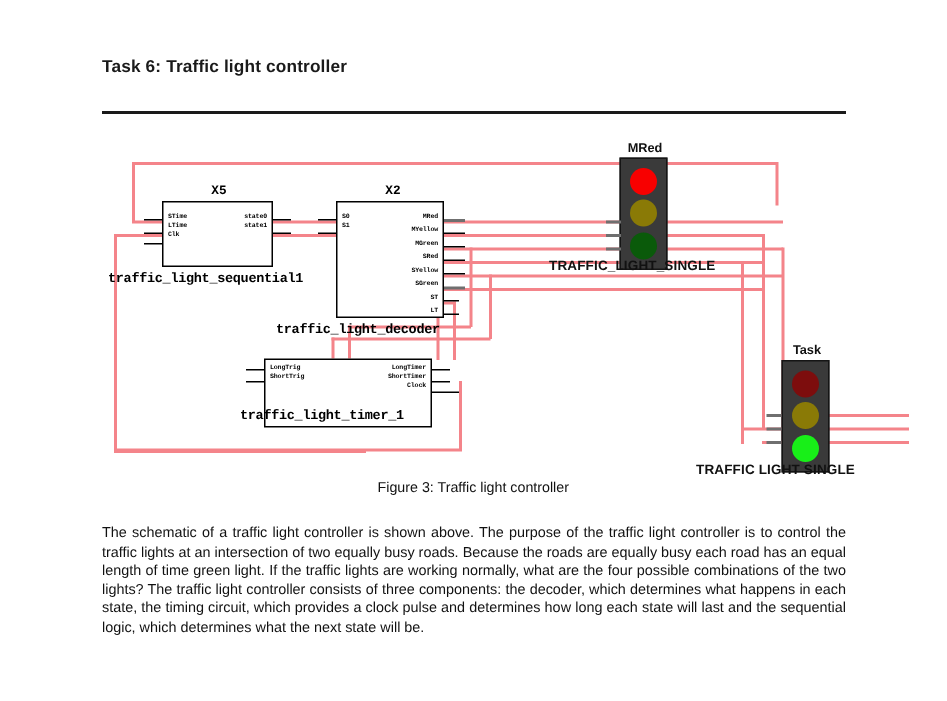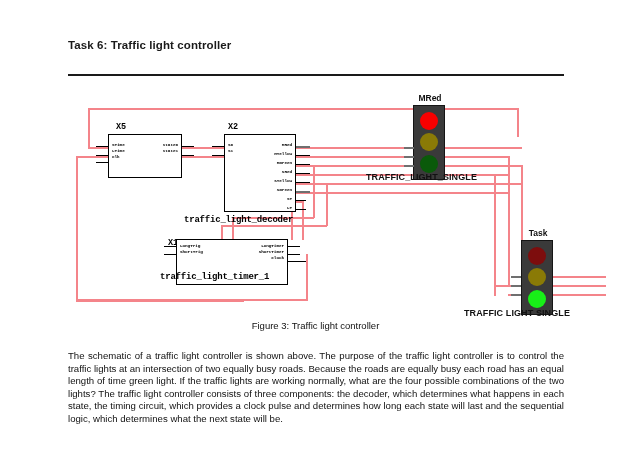--- a/index.html
+++ b/index.html
@@ -50,21 +50,21 @@
     background: #ffffff;
     border: 1.1px solid #000000;
     box-sizing: border-box;
   }
   .blk-ref {
     position: absolute;
     font-family: "Liberation Mono", monospace;
     font-size: 8.5px;
     font-weight: bold;
     color: #000;
-    text-align: left;
+    text-align: center;
     white-space: nowrap;
   }
   .blk-name {
     position: absolute;
     font-family: "Liberation Mono", monospace;
     font-size: 9px;
     font-weight: bold;
     color: #000;
     white-space: nowrap;
     letter-spacing: -.2px;
@@ -219,20 +219,21 @@
   <div class="pin" style="left:112px; top:60px;">STime</div>
   <div class="pin" style="left:112px; top:66px;">LTime</div>
   <div class="pin" style="left:112px; top:72px;">Clk</div>
   <div class="pin out" style="left:148px; top:60px; width:30px;">state0</div>
   <div class="pin out" style="left:148px; top:66px; width:30px;">state1</div>
   <div class="stub" style="left:96px; top:64px; width:12px;"></div>
   <div class="stub" style="left:96px; top:73px; width:12px;"></div>
   <div class="stub" style="left:96px; top:80px; width:12px;"></div>
   <div class="stub" style="left:182px; top:64px; width:12px;"></div>
   <div class="stub" style="left:182px; top:73px; width:12px;"></div>
+  <div class="blk-name" style="left:72px; top:99px;">traffic_light_sequential1</div>
 
   <div class="blk-ref" style="left:228px; top:40px; width:68px;">X2</div>
   <div class="blk" style="left:224px; top:52px; width:72px; height:78px;"></div>
   <div class="pin" style="left:228px; top:60px;">S0</div>
   <div class="pin" style="left:228px; top:66px;">S1</div>
   <div class="pin out" style="left:248px; top:60px; width:44px;">MRed</div>
   <div class="pin out" style="left:248px; top:69px; width:44px;">MYellow</div>
   <div class="pin out" style="left:248px; top:78px; width:44px;">MGreen</div>
   <div class="pin out" style="left:248px; top:87px; width:44px;">SRed</div>
   <div class="pin out" style="left:248px; top:96px; width:44px;">SYellow</div>

